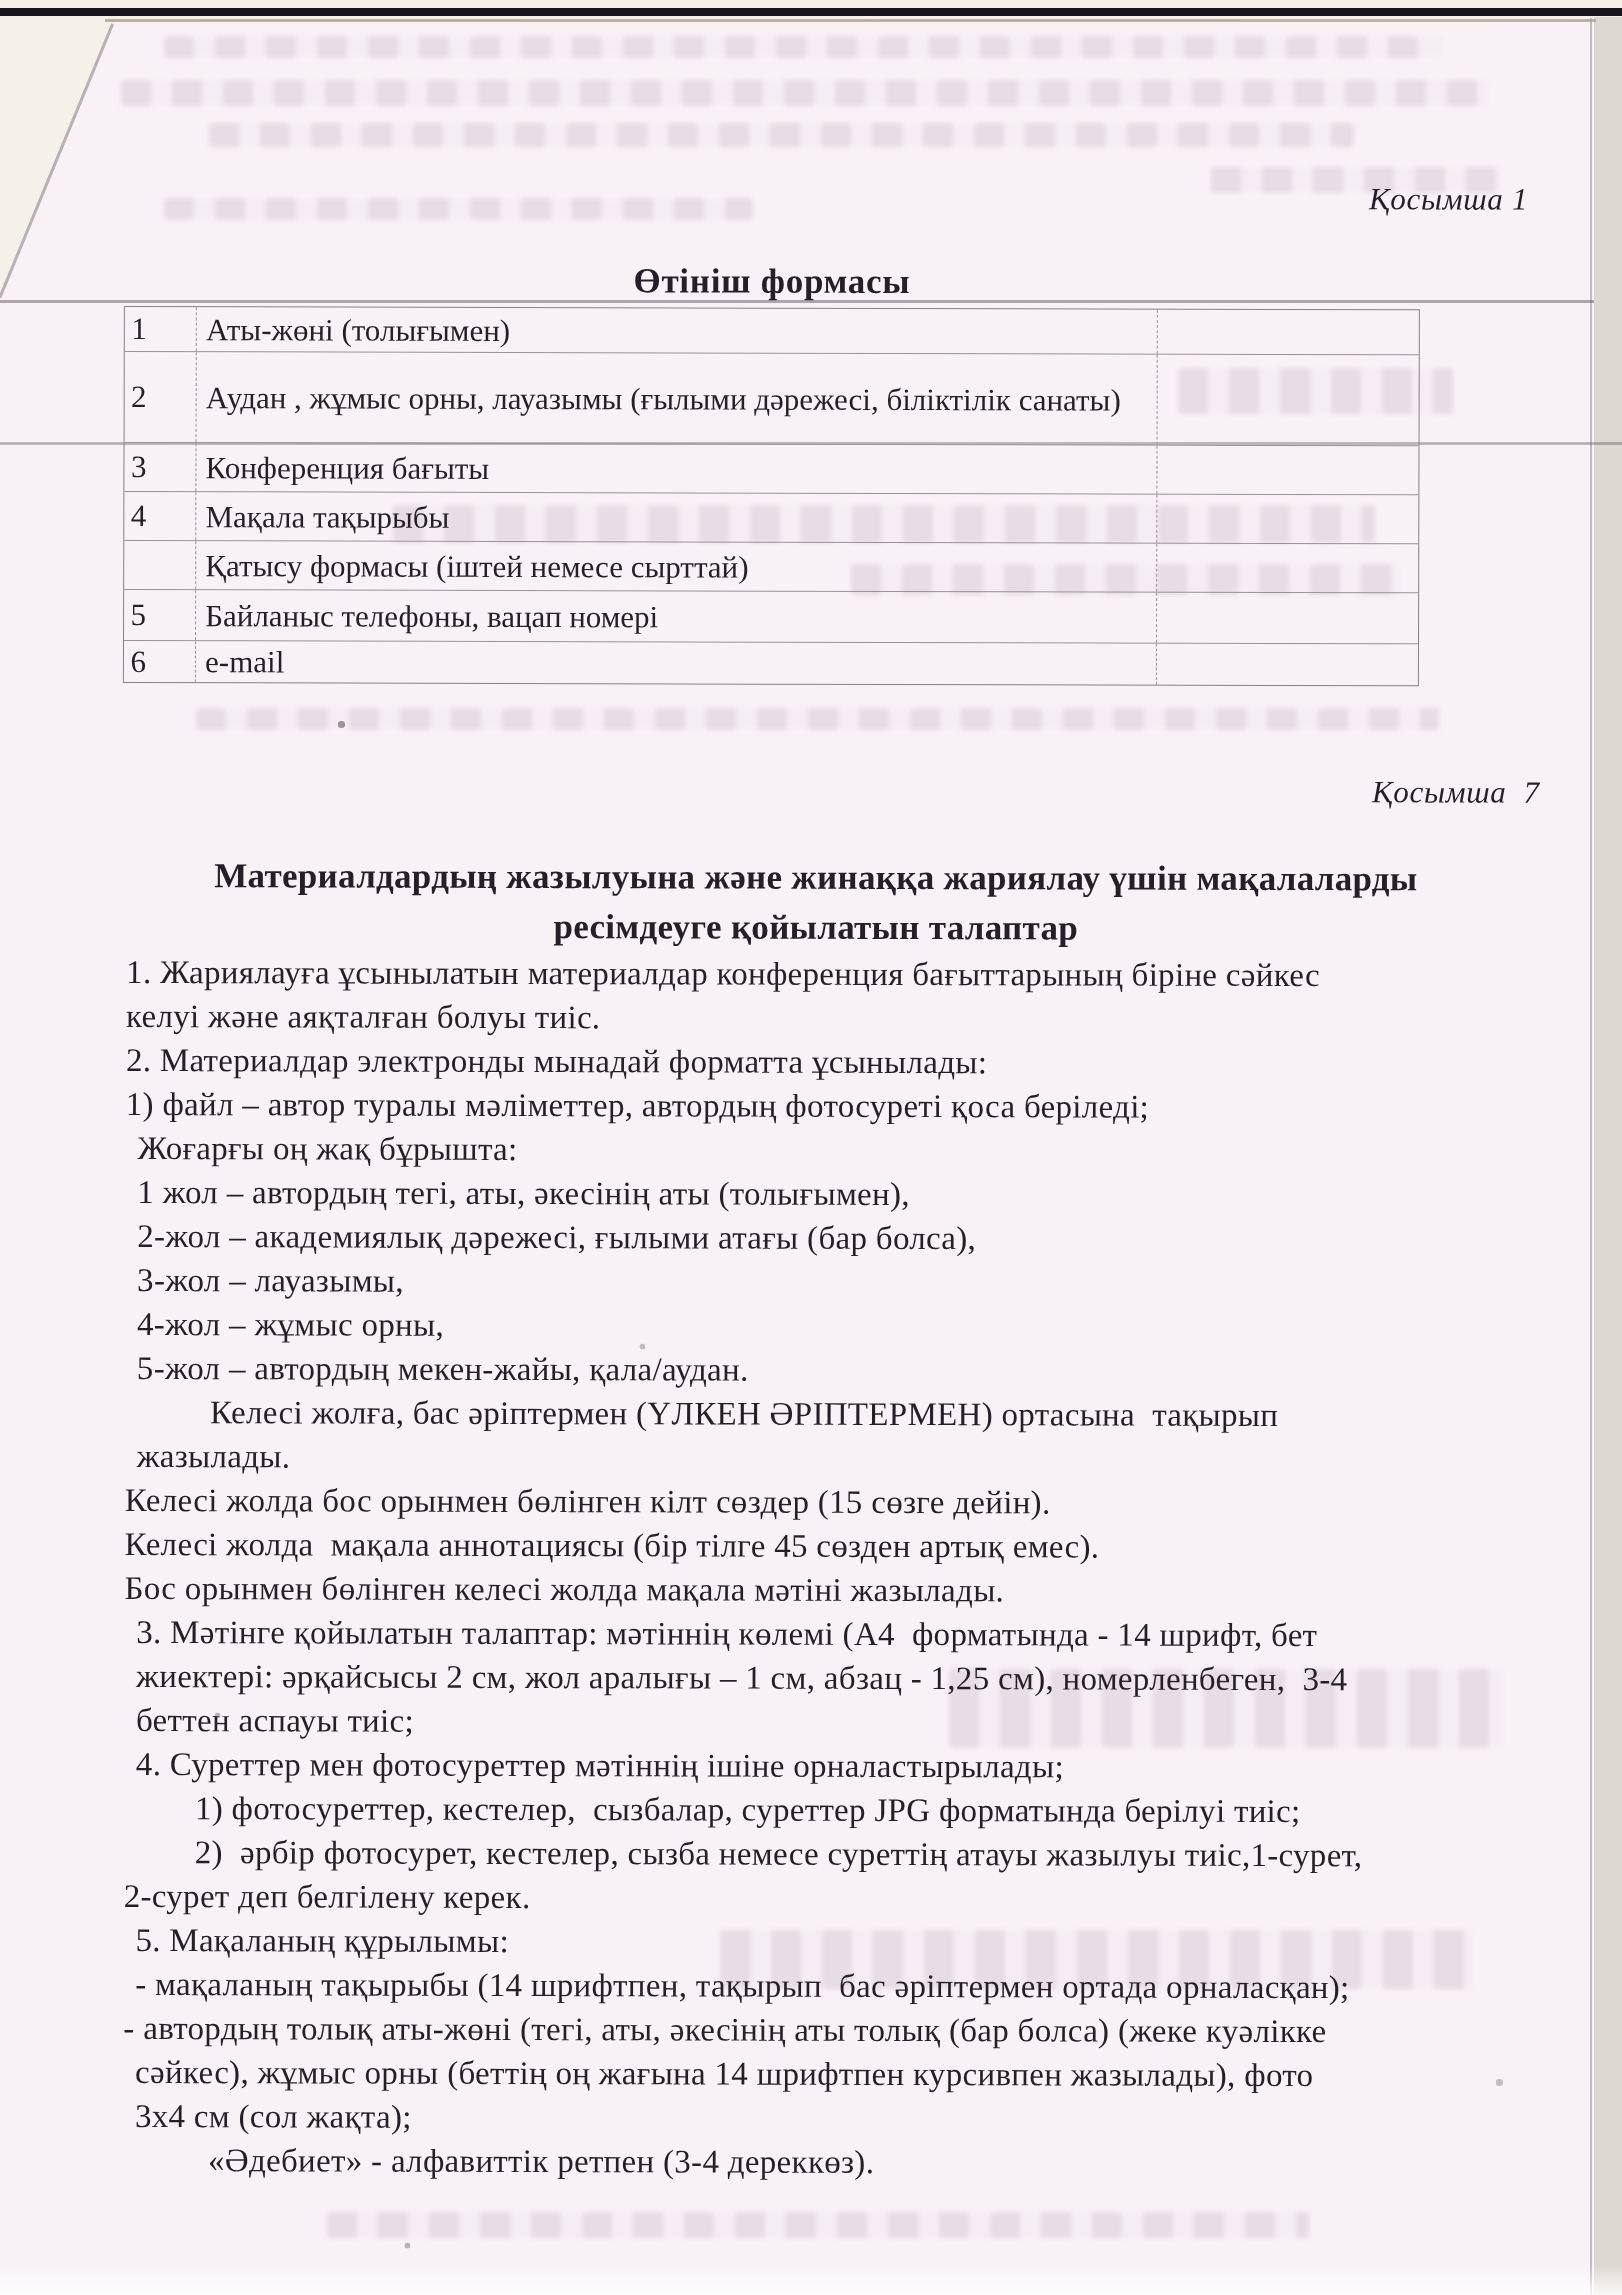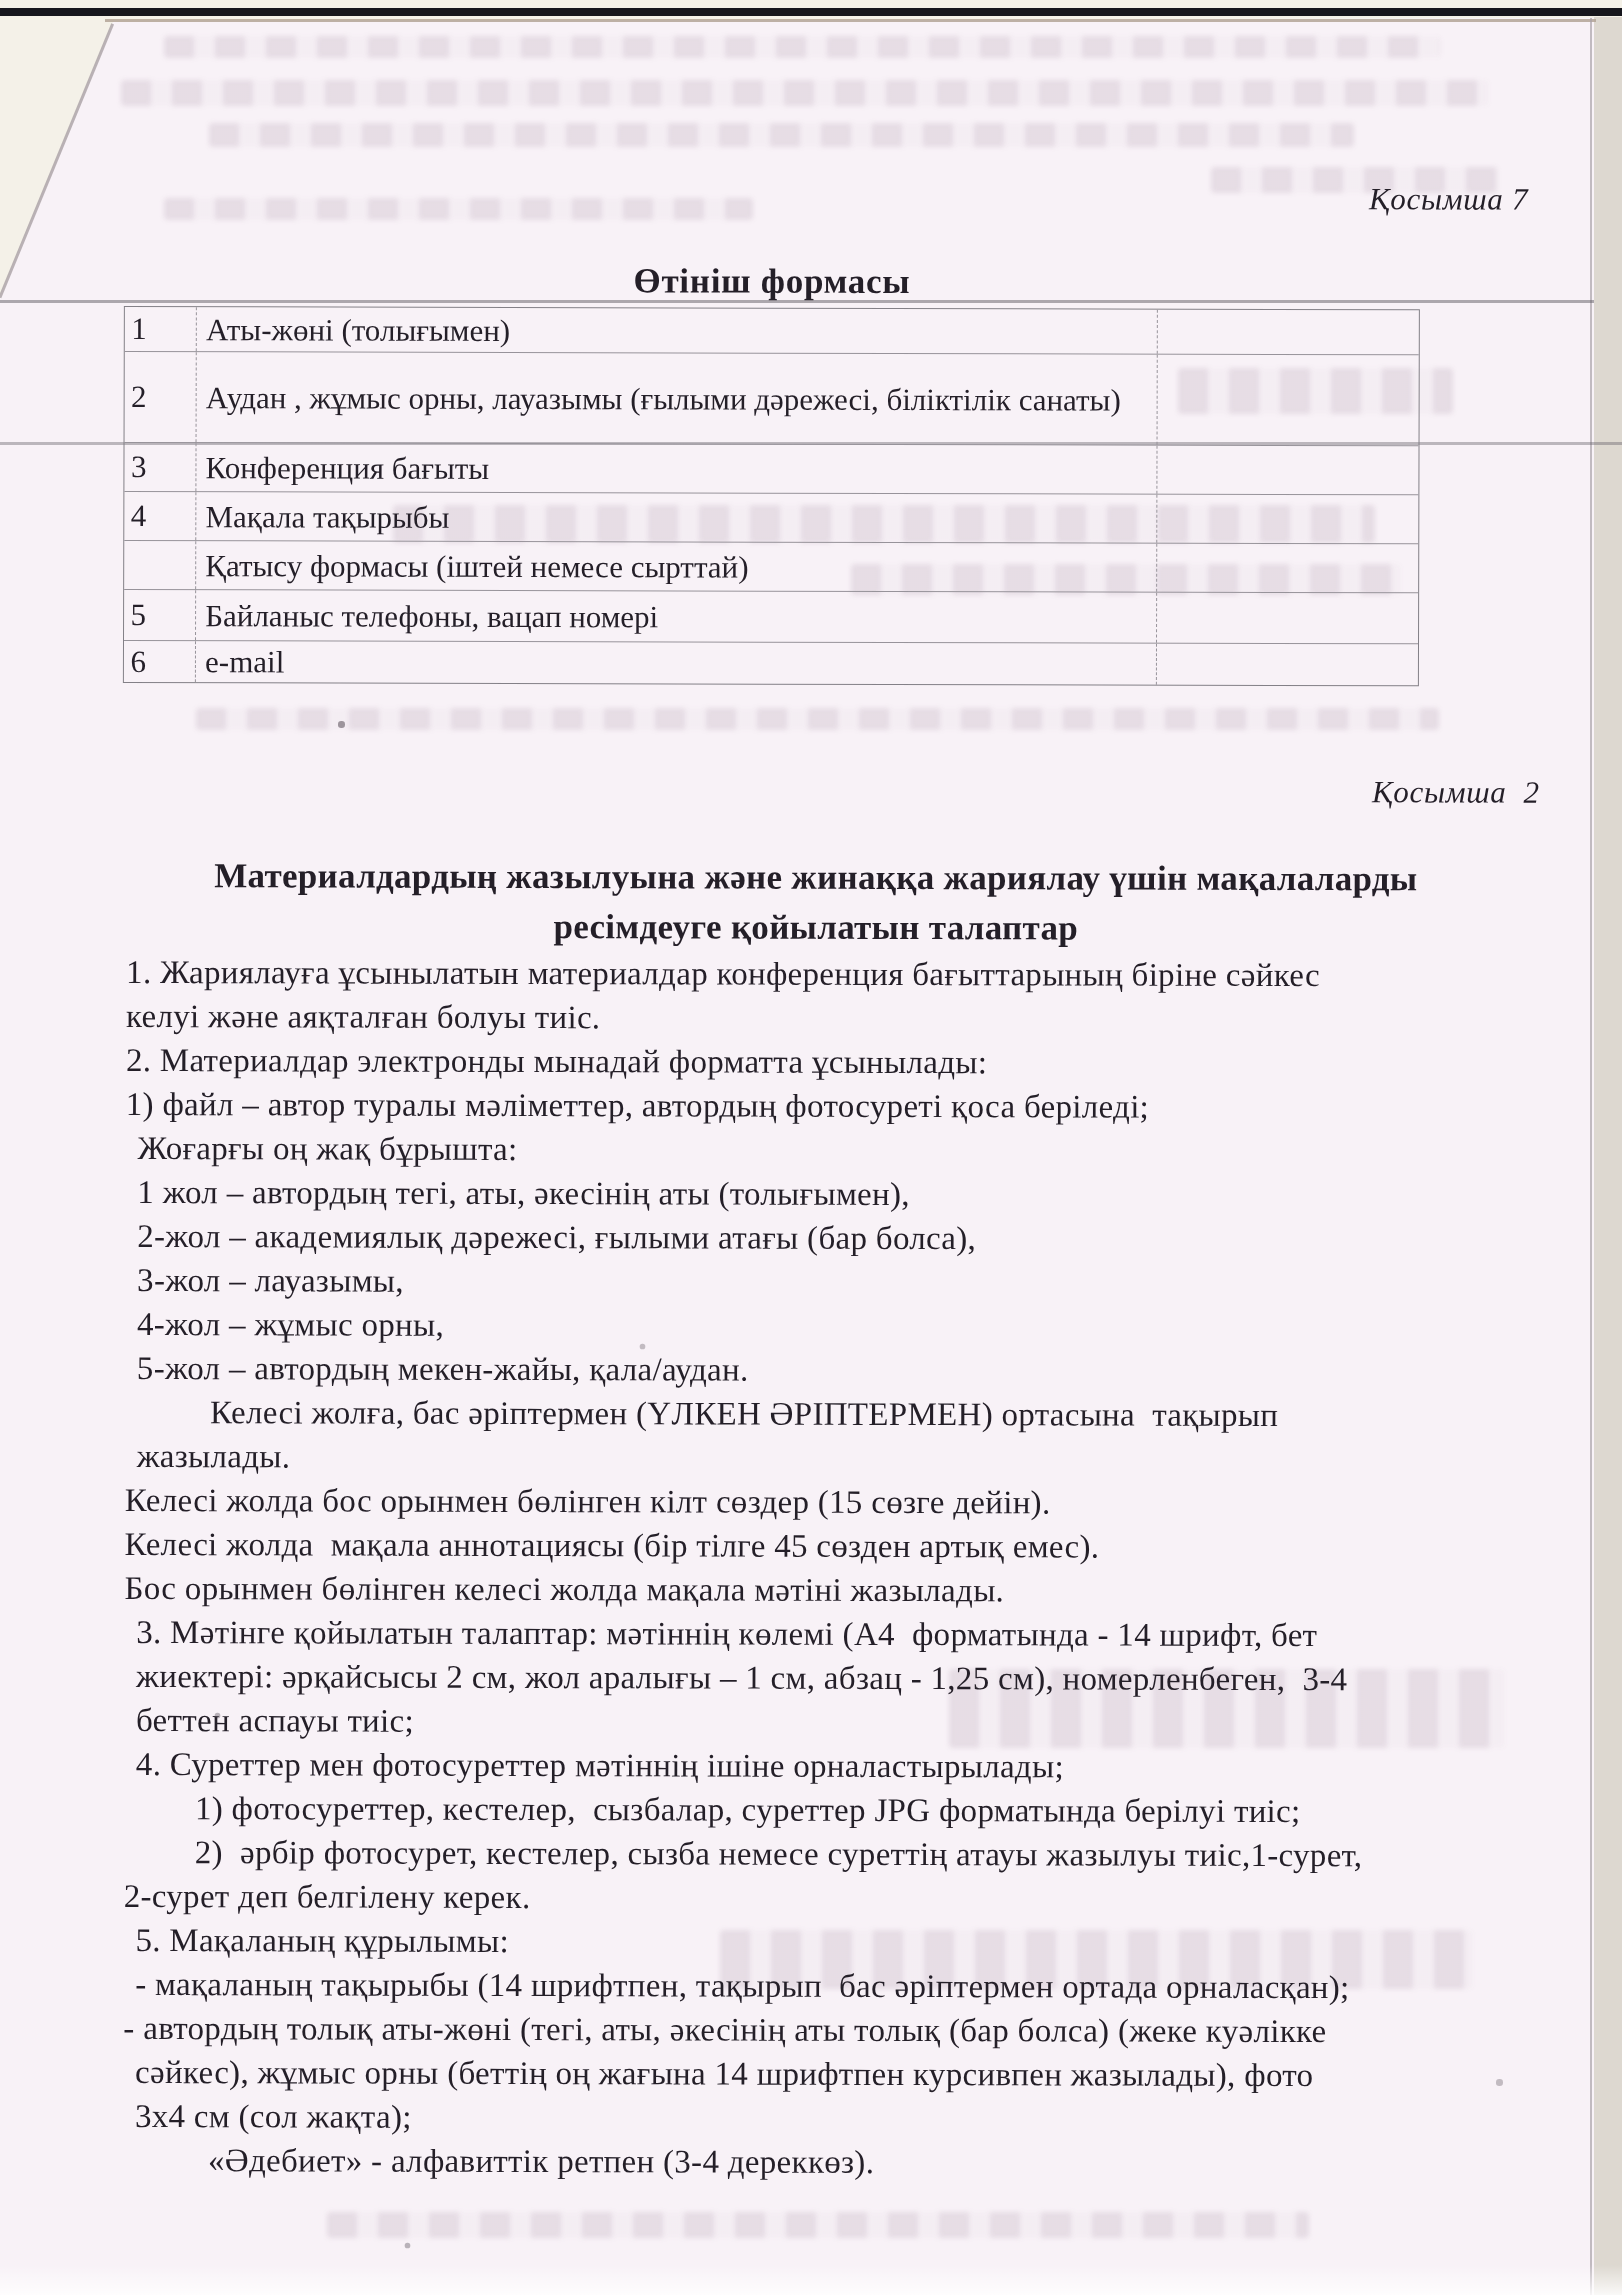--- a/index.html
+++ b/index.html
@@ -92,21 +92,21 @@
 <div class="ghost" style="left:196px;top:708px;width:1243px;height:22px"></div>
 <div class="ghost" style="left:949px;top:1669px;width:556px;height:79px"></div>
 <div class="ghost" style="left:720px;top:1930px;width:753px;height:59px"></div>
 <div class="ghost" style="left:327px;top:2212px;width:982px;height:26px"></div>
 
 <div class="artifact-line" style="left:0;top:300px;width:1594px"></div>
 <div class="artifact-line" style="left:0;top:442px;width:1623px;opacity:.8"></div>
 
 <div class="content">
 
-  <div class="appendix" style="right:95px;top:178px">Қосымша 7</div>
+  <div class="appendix" style="right:95px;top:178px">Қосымша 1</div>
 
   <div class="form-title">Өтініш формасы</div>
 
   <div class="form-table">
       <div class="t-row r0">
         <div class="t-num">1</div>
         <div class="t-label">Аты-жөні (толығымен)</div>
         <div class="t-val"></div>
       </div>
       <div class="t-row r1">
@@ -134,21 +134,21 @@
         <div class="t-label">Байланыс телефоны, вацап номері</div>
         <div class="t-val"></div>
       </div>
       <div class="t-row r6">
         <div class="t-num">6</div>
         <div class="t-label">e-mail</div>
         <div class="t-val"></div>
       </div>
     </div>
 
-  <div class="appendix" style="right:82px;top:771px">Қосымша  2</div>
+  <div class="appendix" style="right:82px;top:771px">Қосымша  7</div>
 
   <div class="req-heading">
     <div>Материалдардың жазылуына және  жинаққа жариялау үшін мақалаларды</div>
     <div>ресімдеуге қойылатын талаптар</div>
   </div>
 
   <div class="req-text">
       <div class="line ind0">1. Жариялауға ұсынылатын материалдар конференция бағыттарының біріне сәйкес</div>
       <div class="line ind0">келуі және аяқталған болуы тиіс.</div>
       <div class="line ind0">2. Материалдар электронды мынадай форматта ұсынылады:</div>

